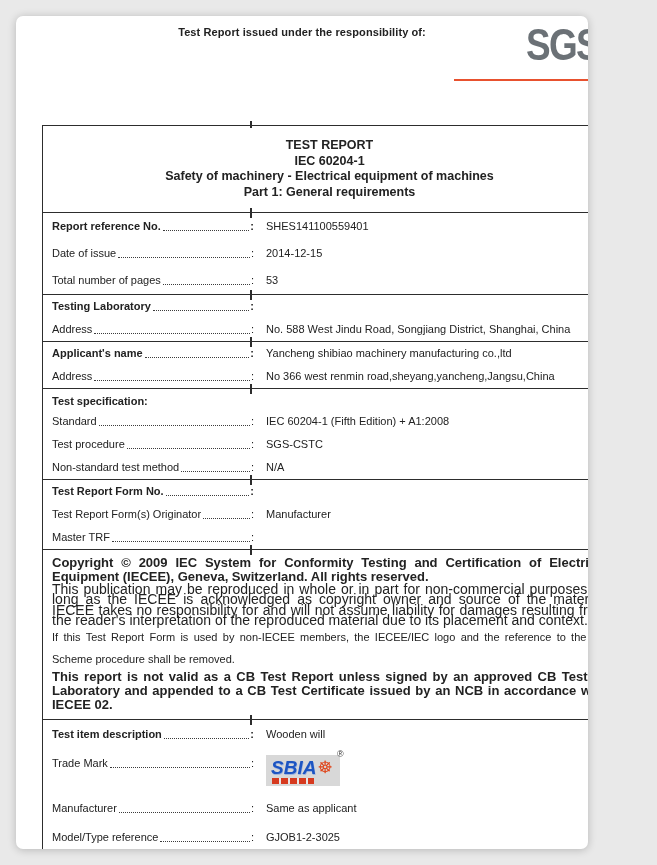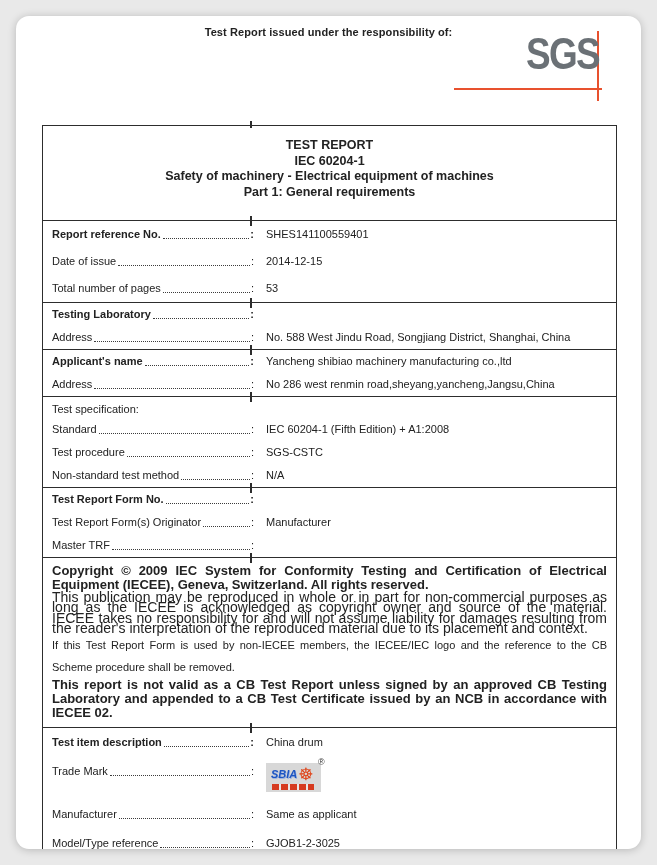--- a/index.html
+++ b/index.html
@@ -7,35 +7,35 @@
     width: 657px; height: 865px;
     background: #e9e9e9;
     font-family: "Liberation Sans", sans-serif;
     color: #222;
     overflow: hidden;
     position: relative;
   }
   .page {
     position: absolute;
     left: 16px; top: 16px;
-    width: 625px; height: 833px;
+    width: 572px; height: 833px;
     background: #fff;
-    border-radius: 13px;
+    border-radius: 7px;
     box-shadow: 0 1px 8px rgba(0,0,0,0.22);
     overflow: hidden;
   }
   .doc-header {
     text-align: center;
     font-weight: bold;
     font-size: 11px;
     margin-top: 10px;
     letter-spacing: 0.1px;
   }
   
-  .sgs { position: absolute; left: 420px; top: 13px; width: 172px; height: 78px; }
+  .sgs { position: absolute; left: 420px; top: 4px; width: 172px; height: 78px; }
   .sgs-text {
     position: absolute; right: 9px; top: 2px;
     font-size: 45px; font-weight: bold; line-height: 1;
     color: #6b7176;
     letter-spacing: -2px;
     transform: scaleX(0.82);
     transform-origin: right center;
   }
   .sgs-hline { position: absolute; left: 18px; right: 6px; top: 59px; height: 2px; background: #e8512e; }
   .sgs-vline { position: absolute; right: 9px; top: 2px; width: 2px; height: 70px; background: #e8512e; }
@@ -47,55 +47,55 @@
   }
   .report-table::after {
     content: ""; position: absolute; left: 207px; top: -5px;
     width: 1.5px; height: 7px; background: #2d2d2d;
   }
   .title-block {
     text-align: center;
     font-weight: bold;
     font-size: 12.5px;
     line-height: 15.5px;
-    padding: 12px 10px 20px;
+    padding: 12px 10px 12px;
     border-bottom: 1.5px solid #2d2d2d;
   }
   .section { position: relative; }
   .section + .section { border-top: 1.5px solid #2d2d2d; }
   .section::after {
     content: ""; position: absolute; left: 207px; top: -5.5px;
     width: 1.5px; height: 10px; background: #2d2d2d;
   }
   .row { display: flex; align-items: flex-start; padding: 5px 9px; font-size: 11px; line-height: 13px; }
   .sec-i0 .row { padding: 7px 9px; }
   .sec-i6 .row { padding: 8px 9px; }
   .lbl { display: flex; align-items: flex-end; width: 202px; flex: none; }
   .lbl .t { white-space: nowrap; }
   .lbl .dots { flex: 1; min-width: 8px; border-bottom: 1.5px dotted #3c3c3c; margin: 0 1px 2.5px 2px; }
   .lbl .colon { flex: none; }
   .b { font-weight: bold; }
   .val { margin-left: 12px; flex: 1; }
-  .heading { font-weight: normal; font-size: 11px; line-height: 13px; padding: 6px 9px 2px; }
+  .heading { font-weight: bold; font-size: 11px; line-height: 13px; padding: 6px 9px 2px; }
   .copyright { padding: 6px 9px 8px; }
   .para { text-align: justify; }
   .para.bold   { font-size: 13px; line-height: 13.8px; font-weight: bold; }
   .para.normal { font-size: 11px; line-height: 22px; }
   .para.small  { font-size: 14px; line-height: 10.6px; }
   
   .tm-logo {
     display: inline-flex; align-items: center;
     background: #d8d8d8;
     padding: 3px 7px 9px 5px;
     position: relative;
     margin-top: -2px;
   }
   .tm-text {
     color: #1d55c2; font-weight: bold; font-style: italic;
-    font-size: 11px; line-height: 1;
+    font-size: 19px; line-height: 1;
     text-shadow: 0.6px 0.6px 0 #9db4e0;
   }
   .tm-wheel { color: #e04318; font-size: 17px; line-height: 1; margin-left: 1px; }
   .tm-reg { position: absolute; top: -7px; right: -4px; font-size: 9px; color: #3a3a3a; font-style: normal; }
   .tm-strip {
     position: absolute; left: 6px; bottom: 2px;
     width: 42px; height: 6px;
     background: repeating-linear-gradient(90deg, #d63a1f 0 7px, #e9e6e6 7px 9px);
   }
 </style>
@@ -170,21 +170,21 @@
               <span class="colon">:</span>
             </div>
             <div class="val">Yancheng shibiao machinery manufacturing co.,ltd</div>
           </div>
           <div class="row">
             <div class="lbl">
               <span class="t">Address</span>
               <span class="dots"></span>
               <span class="colon">:</span>
             </div>
-            <div class="val">No 286 west renmin road,sheyang,yancheng,Jangsu,China</div>
+            <div class="val">No 366 west renmin road,sheyang,yancheng,Jangsu,China</div>
           </div>
         </div>
         <div class="section sec-i3">
           <div class="heading">Test specification:</div>
           <div class="row">
             <div class="lbl">
               <span class="t">Standard</span>
               <span class="dots"></span>
               <span class="colon">:</span>
             </div>
@@ -239,21 +239,21 @@
             <div class="para bold">This report is not valid as a CB Test Report unless signed by an approved CB Testing Laboratory and appended to a CB Test Certificate issued by an NCB in accordance with IECEE 02.</div>
           </div>
         </div>
         <div class="section sec-i6">
           <div class="row">
             <div class="lbl b">
               <span class="t">Test item description</span>
               <span class="dots"></span>
               <span class="colon">:</span>
             </div>
-            <div class="val">China drum</div>
+            <div class="val">Wooden will</div>
           </div>
           <div class="row">
             <div class="lbl">
               <span class="t">Trade Mark</span>
               <span class="dots"></span>
               <span class="colon">:</span>
             </div>
             <div class="val"><div class="tm-logo">
                 <span class="tm-text">SBIA</span>
                 <span class="tm-wheel">☸</span>

